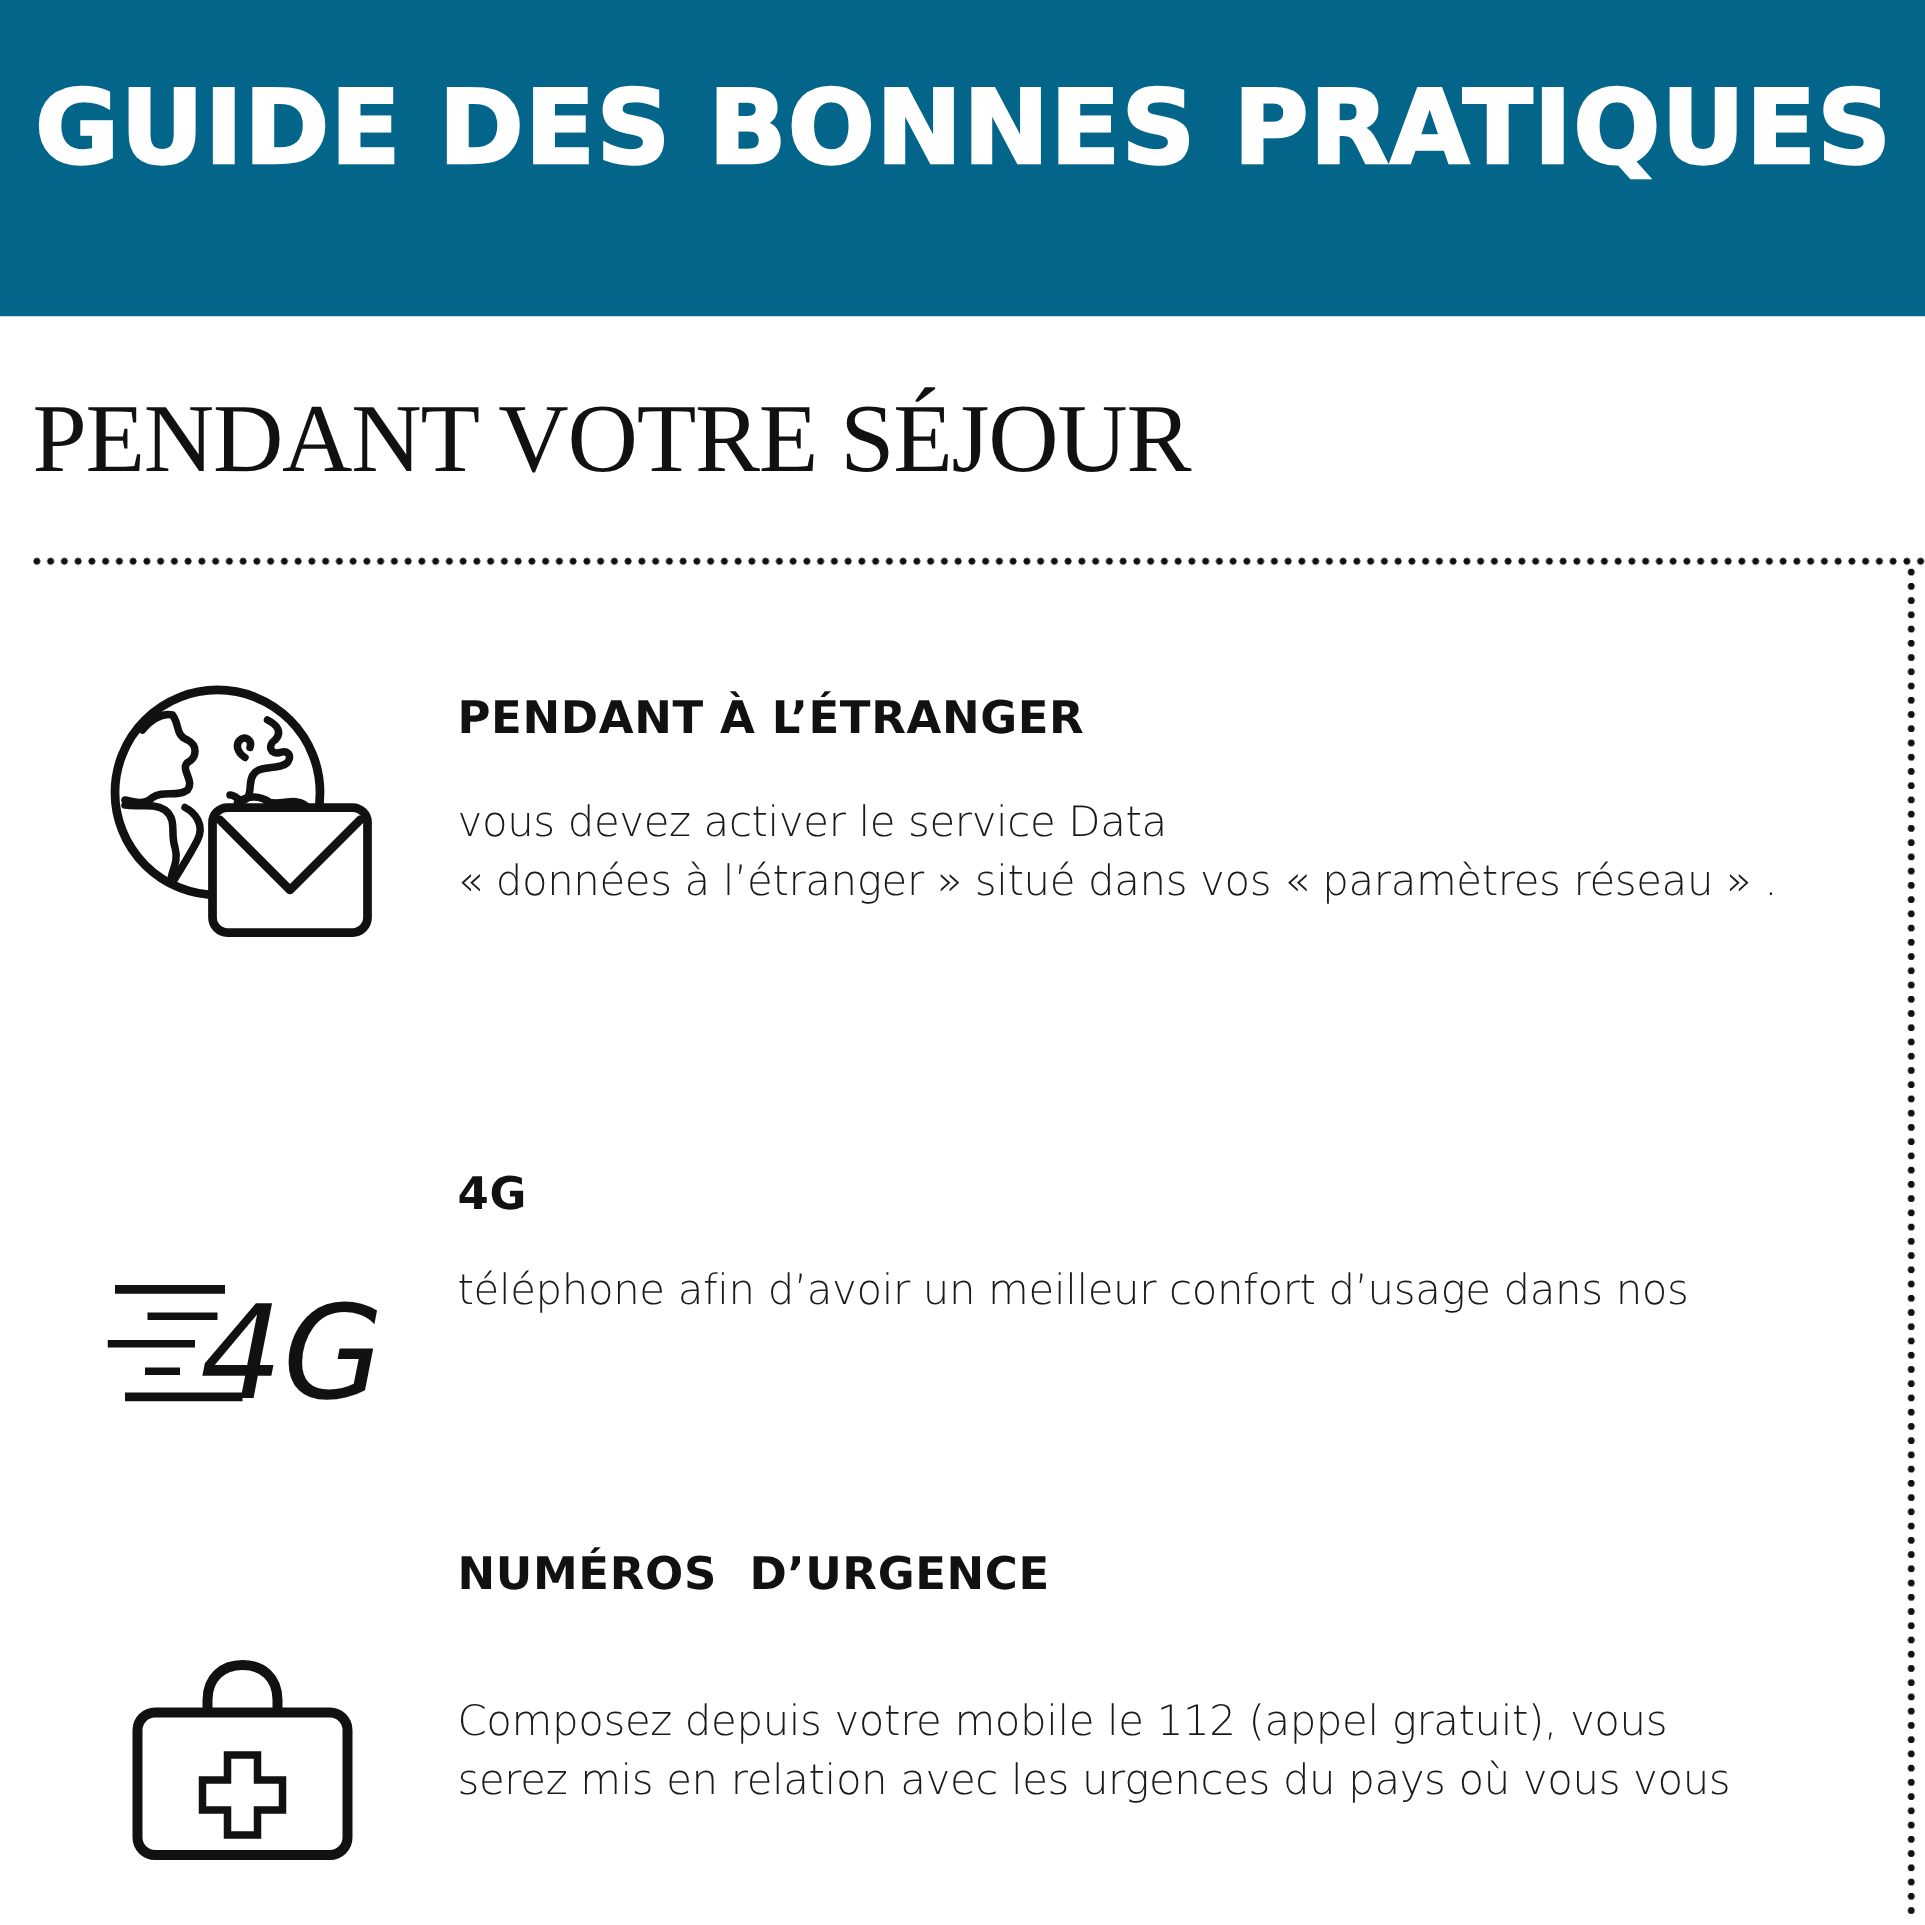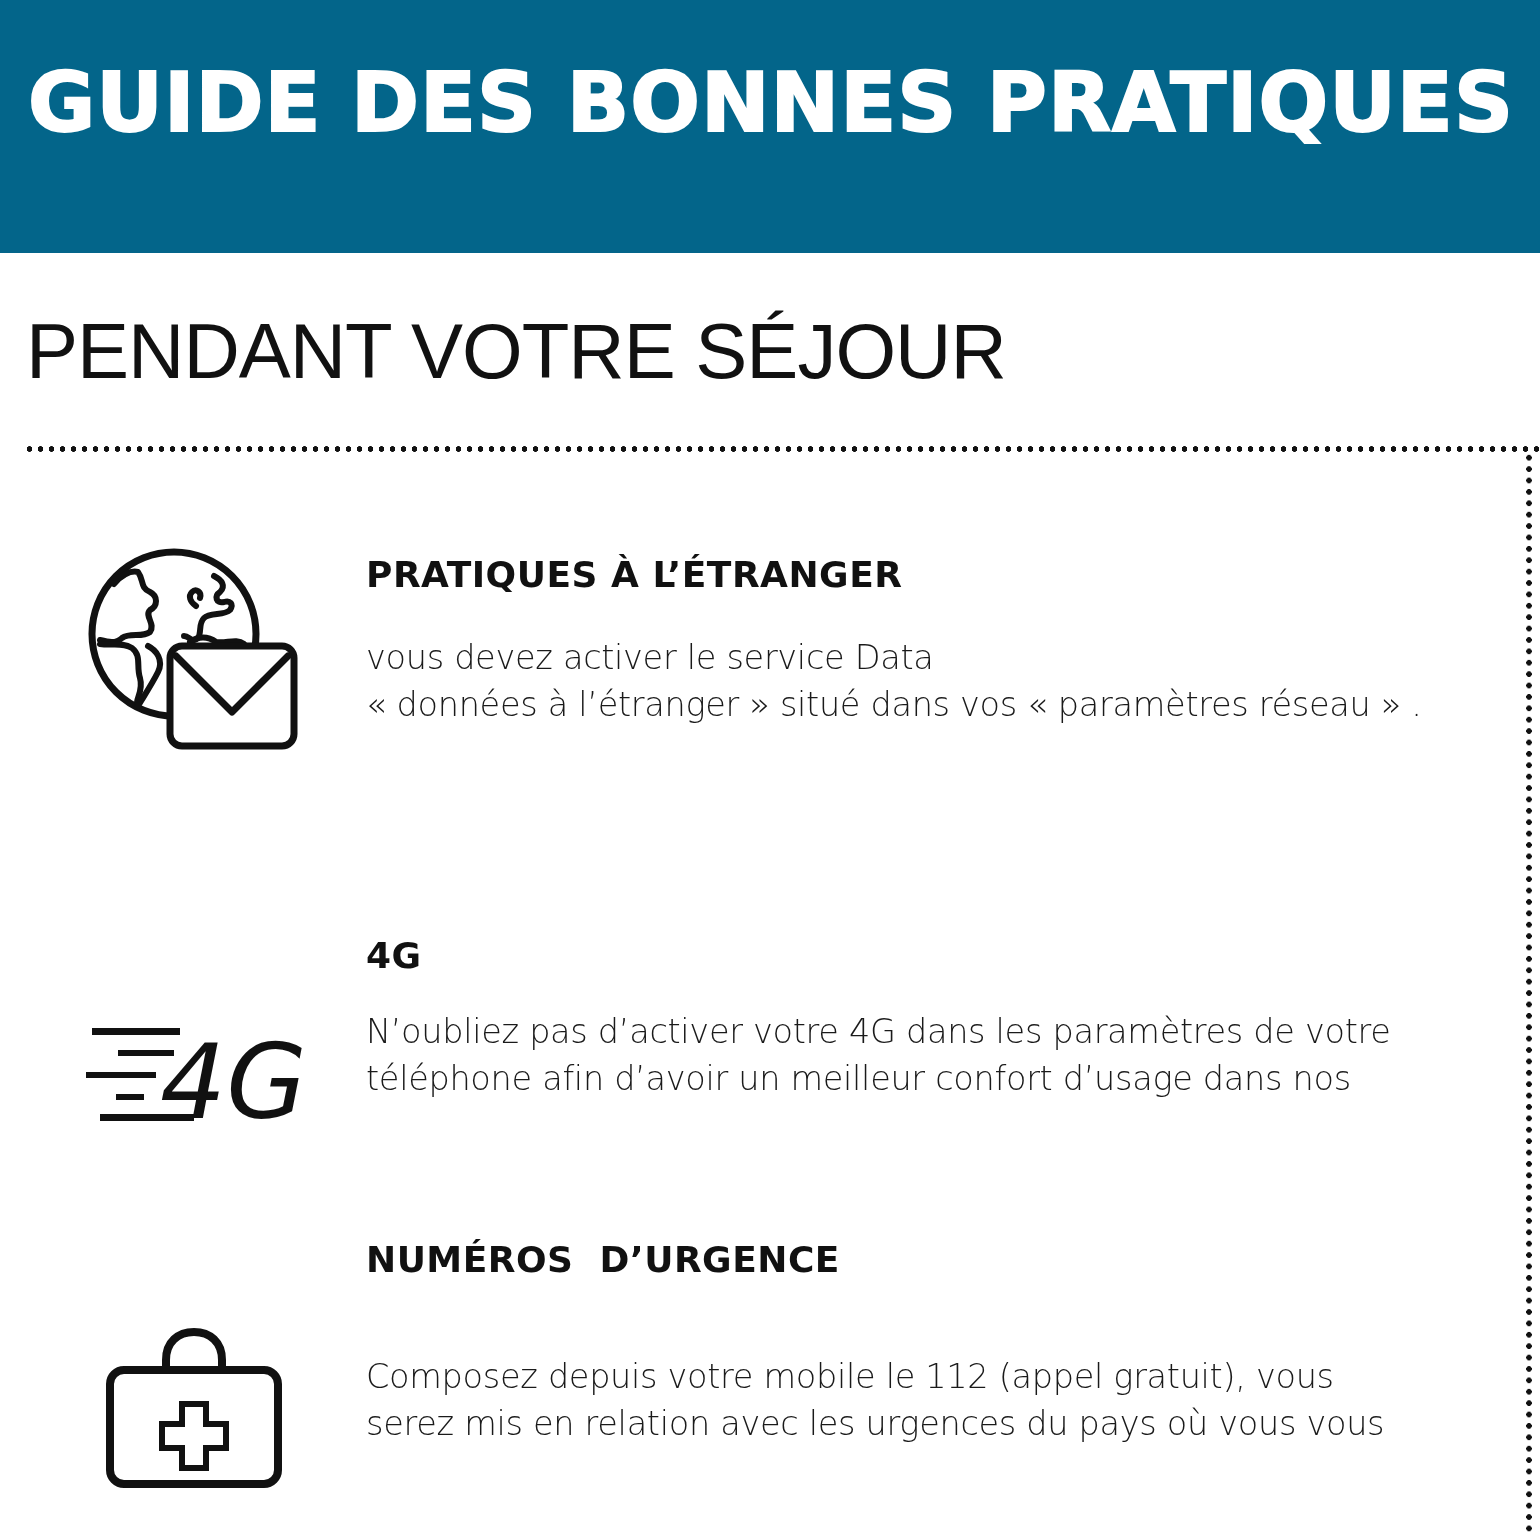--- a/index.html
+++ b/index.html
@@ -35,21 +35,21 @@
       color: #ffffff;
       white-space: nowrap;
       line-height: 1;
       -webkit-text-stroke: 2px #ffffff;
     }
     .section-title {
       position: absolute;
       left: 26px;
       top: 312px;
       margin: 0;
-      font-family: Liberation Sans, sans-serif;
+      font-family: Liberation Serif, serif;
       font-weight: 200;
       font-size: 78px;
       line-height: 1;
       color: #111111;
       white-space: nowrap;
       letter-spacing: -1px;
     }
     .dots-h {
       position: absolute;
       left: 24px;
@@ -128,21 +128,21 @@
       <path d="M14 98 C26 100 36 96 46 102 C56 110 50 120 54 132 C58 146 48 154 52 160" fill="none" stroke="#111" stroke-width="6" stroke-linejoin="round" stroke-linecap="round"></path>
       <path d="M52 160 C58 150 66 138 72 126 C78 114 70 104 62 100" fill="none" stroke="#111" stroke-width="6" stroke-linejoin="round" stroke-linecap="round"></path>
       <path d="M128 30 C136 34 140 40 134 46 C128 50 130 58 138 56 C144 54 148 58 144 64 C138 70 124 66 118 72 C112 78 116 86 112 92 C106 98 104 90 98 90" fill="none" stroke="#111" stroke-width="6" stroke-linejoin="round" stroke-linecap="round"></path>
       <path d="M110 60 C104 56 102 50 106 46 C110 42 116 46 114 52" fill="none" stroke="#111" stroke-width="6" stroke-linejoin="round" stroke-linecap="round"></path>
       <path d="M104 96 C112 90 122 90 130 96 C140 98 150 92 158 98 C164 104 166 106 168 110" fill="none" stroke="#111" stroke-width="6" stroke-linejoin="round" stroke-linecap="round"></path>
 
       <rect x="84" y="100" width="124" height="100" rx="12" ry="12" fill="#ffffff" stroke="#111" stroke-width="7"></rect>
       <path d="M90 110 L146 166 L202 110" fill="none" stroke="#111" stroke-width="7" stroke-linejoin="round" stroke-linecap="round"></path>
     </svg>
   </div>
-  <h3 class="item-heading" style="top:557px;">PRATIQUES À L’ÉTRANGER</h3>
+  <h3 class="item-heading" style="top:557px;">PENDANT À L’ÉTRANGER</h3>
   <p class="item-body" style="top:634px;">
     <span>vous devez activer le service Data</span>
     <span>« données à l’étranger » situé dans vos « paramètres réseau » .</span>
   </p>
 </div>
 
 <div class="item" style="top:0;">
   <div class="item-icon" style="left:86px; top:1022px; width:220px; height:104px;">
     <svg width="220" height="104" viewBox="0 0 220 104">
 
@@ -150,21 +150,20 @@
       <rect x="32" y="28" width="56" height="6" fill="#111"></rect>
       <rect x="0" y="50" width="70" height="6" fill="#111"></rect>
       <rect x="30" y="72" width="28" height="6" fill="#111"></rect>
       <rect x="14" y="92" width="94" height="7" fill="#111"></rect>
 
       <text x="74" y="96" font-family="DejaVu Sans, sans-serif" font-style="italic" font-weight="300" font-size="104" fill="#111">4G</text>
     </svg>
   </div>
   <h3 class="item-heading" style="top:938px;">4G</h3>
   <p class="item-body" style="top:1008px;">
-    <span>N’oubliez pas d’activer votre 4G dans les paramètres de votre</span>
     <span>téléphone afin d’avoir un meilleur confort d’usage dans nos</span>
   </p>
 </div>
 
 <div class="item" style="top:0;">
   <div class="item-icon" style="left:104px; top:1326px; width:180px; height:164px;">
     <svg width="180" height="164" viewBox="0 0 180 164">
 
       <path d="M62 44 L62 34 C62 16 74 6 90 6 C106 6 118 16 118 34 L118 44" fill="none" stroke="#111" stroke-width="8"></path>
 

